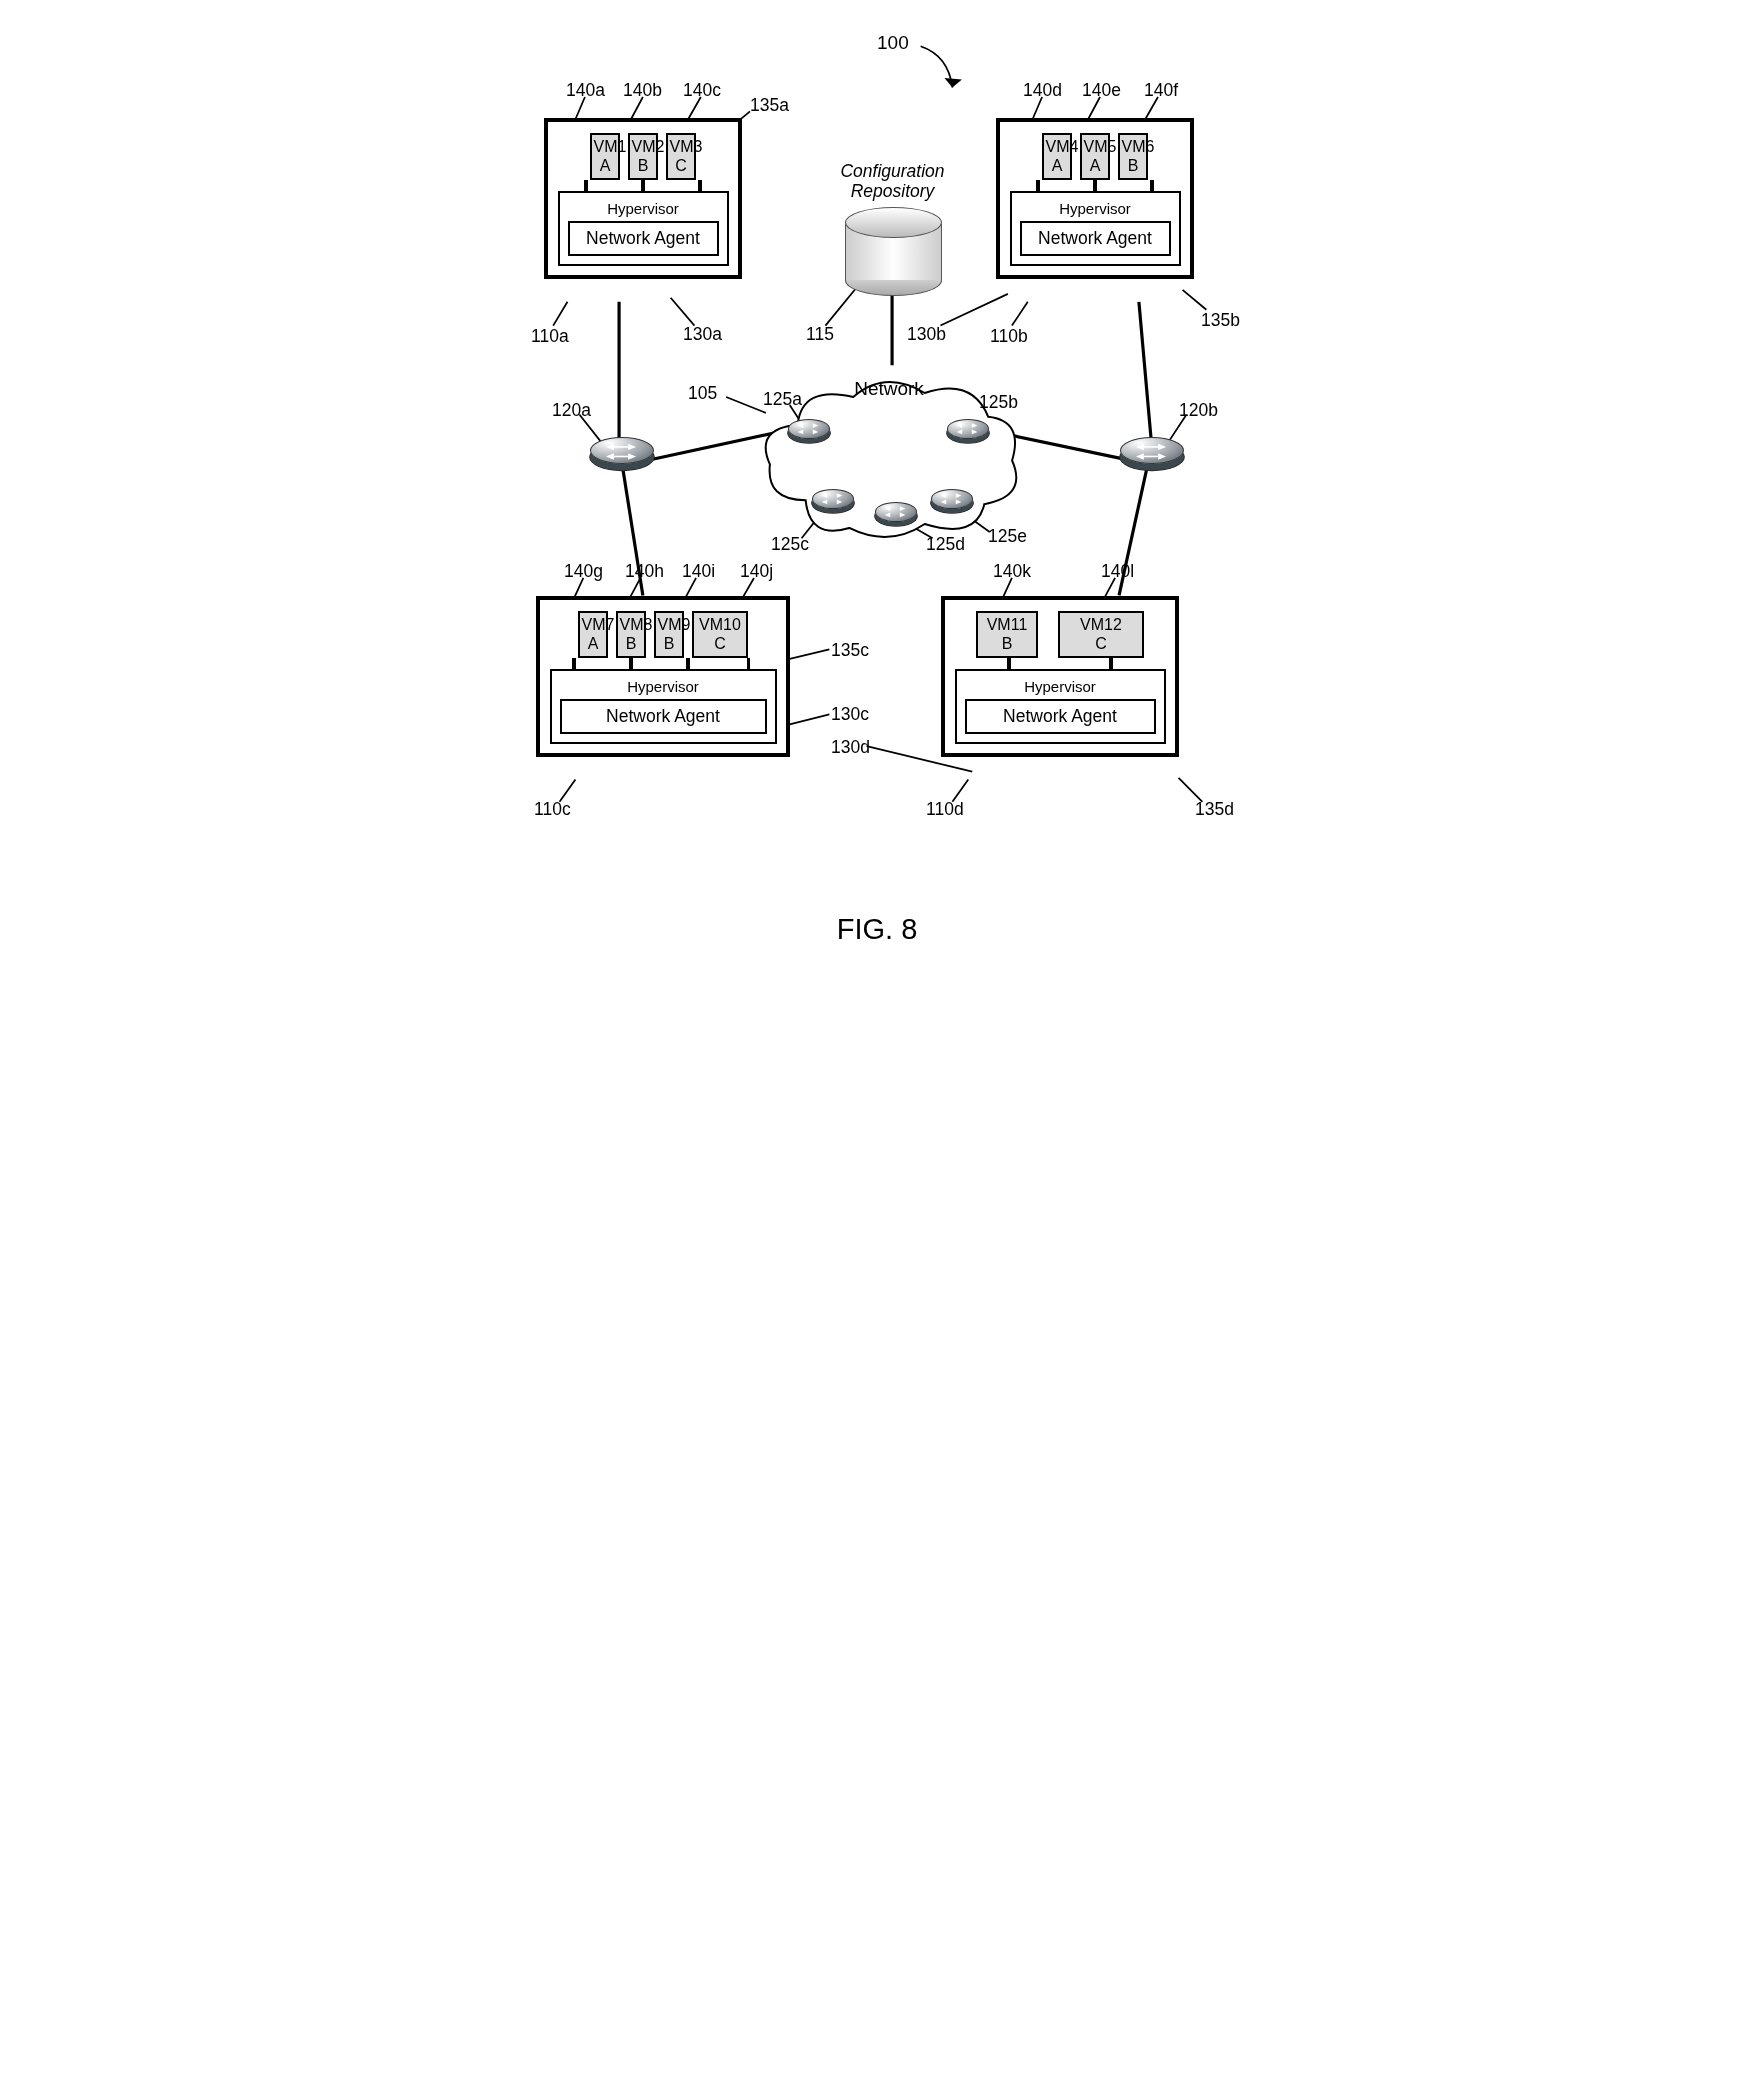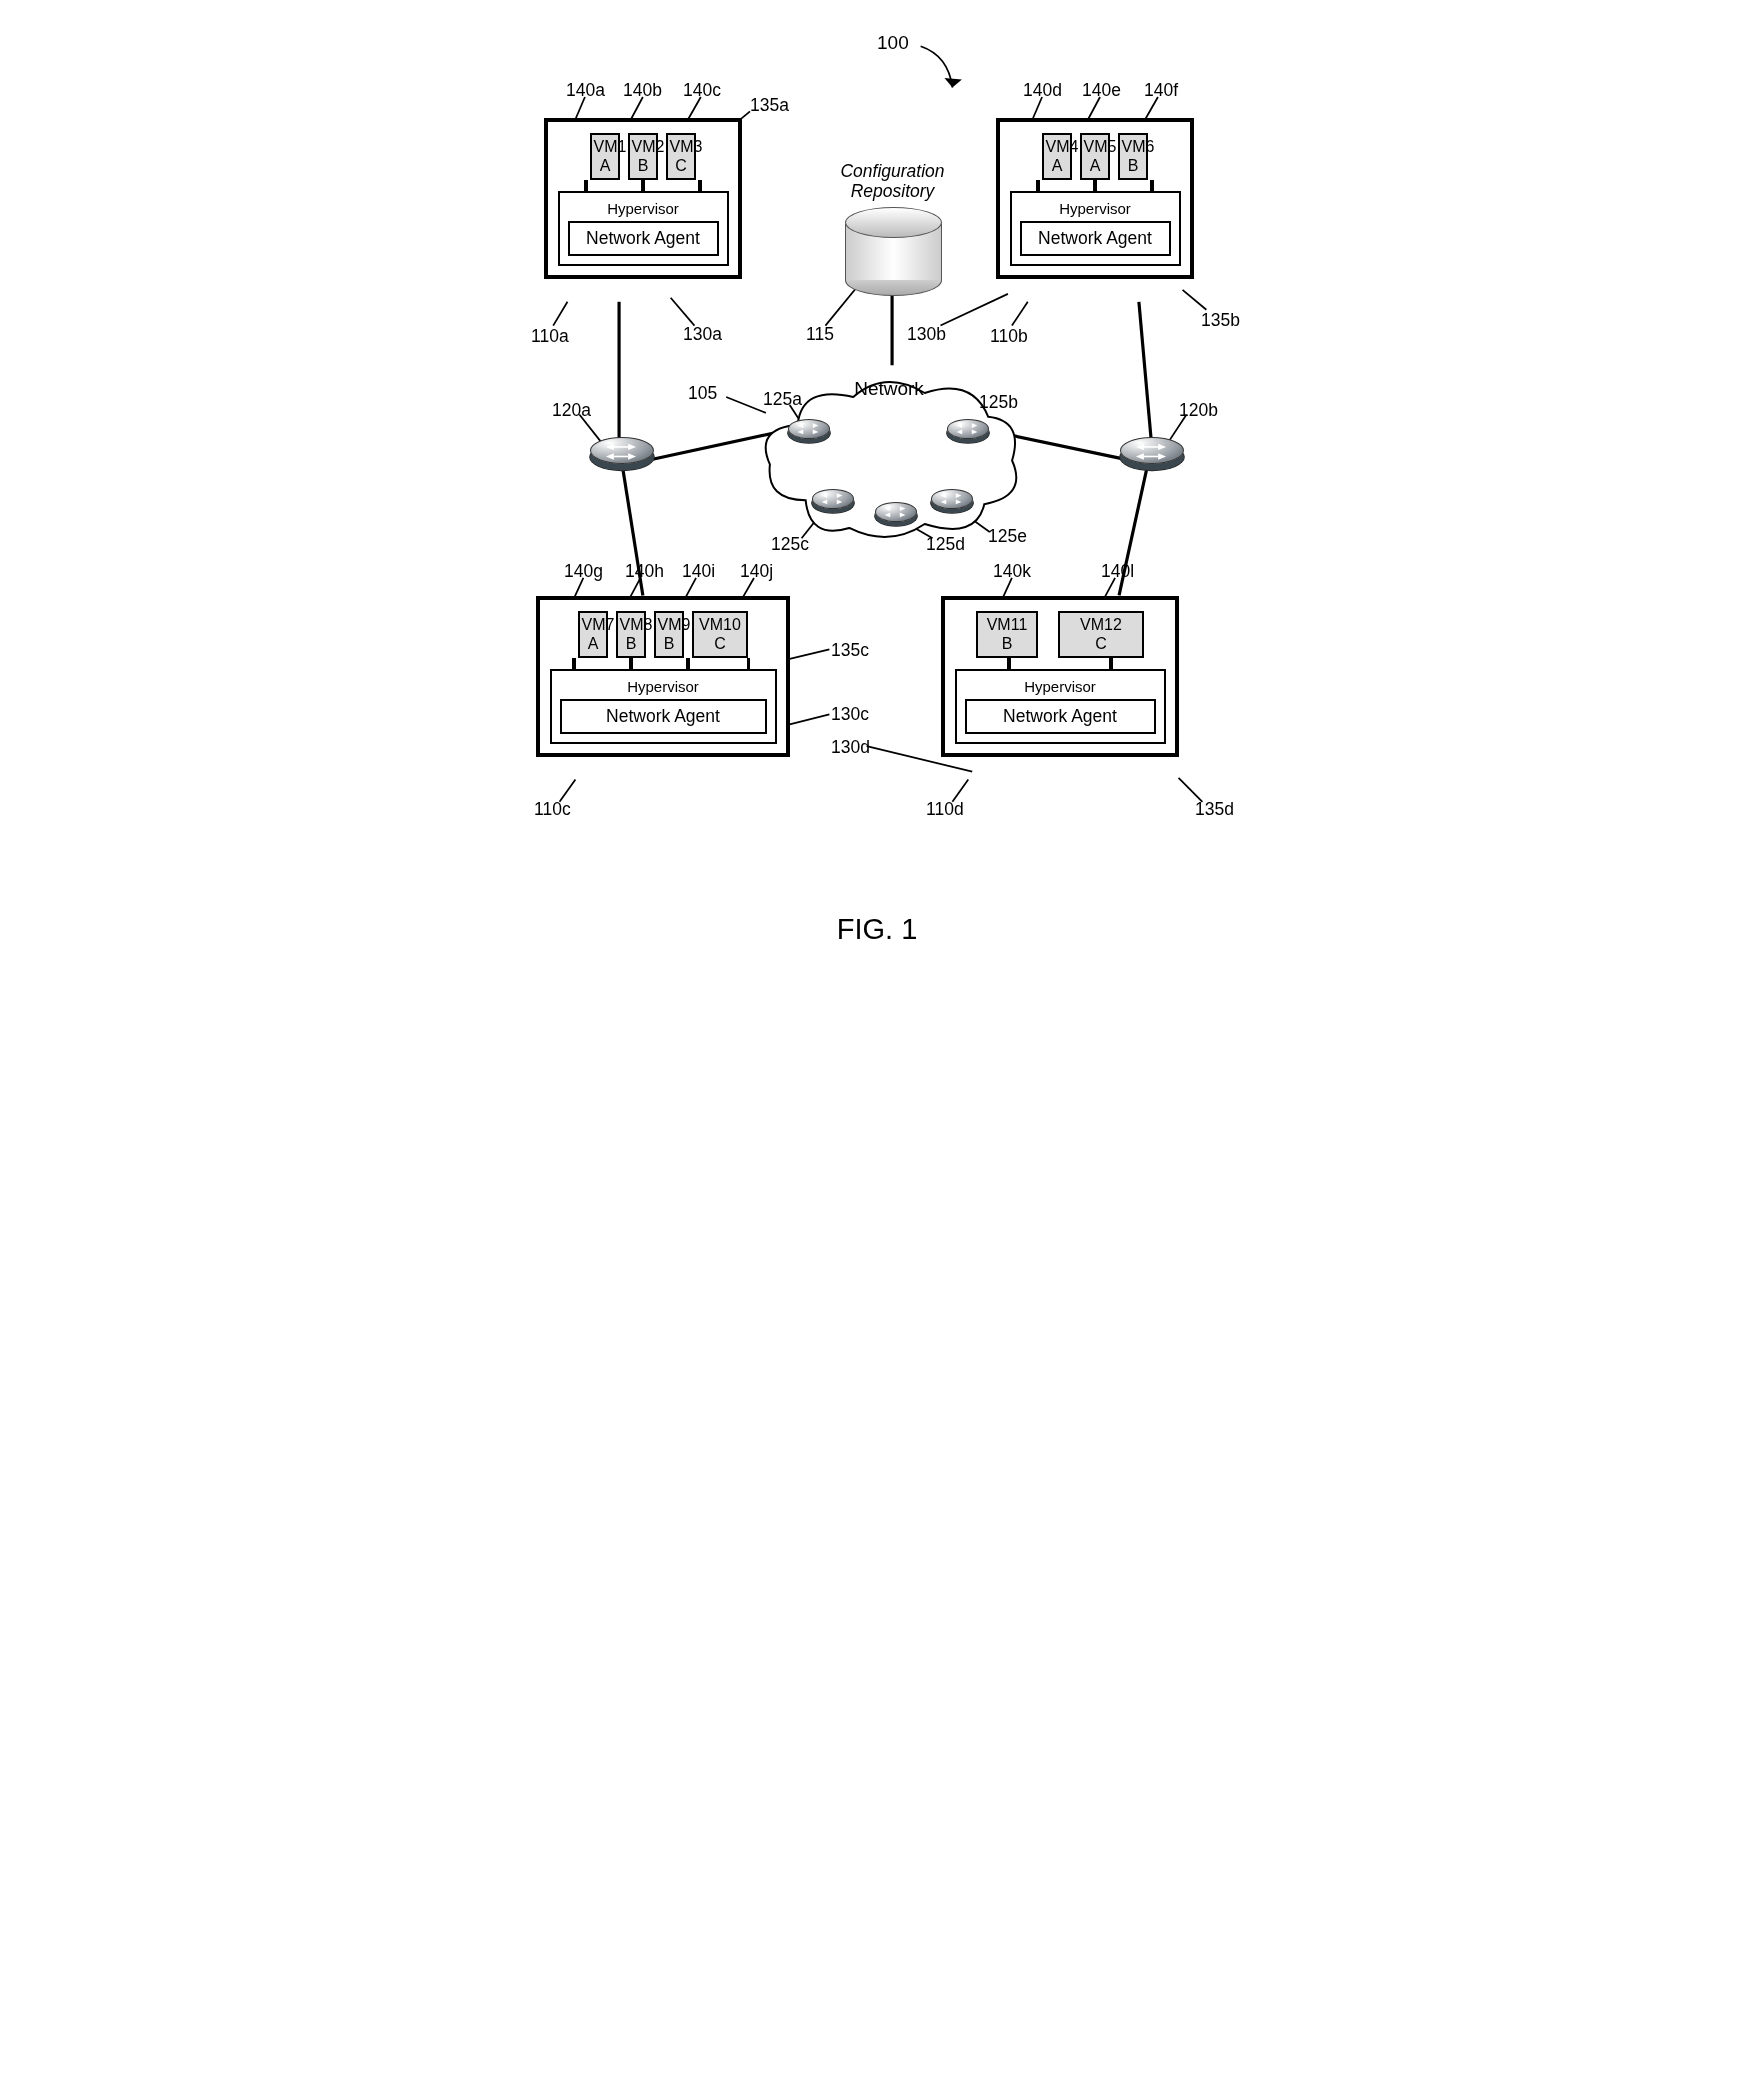--- a/index.html
+++ b/index.html
@@ -459,14 +459,14 @@
 
   <div class="lead-label" style="left:343px; top:616px;">135c</div>
   <div class="lead-label" style="left:343px; top:680px;">130c</div>
   <div class="lead-label" style="left:343px; top:713px;">130d</div>
   <div class="lead-label" style="left:46px; top:775px;">110c</div>
   <div class="lead-label" style="left:438px; top:775px;">110d</div>
   <div class="lead-label" style="left:707px; top:775px;">135d</div>
 
 </div>
 
-<div class="figure-label">FIG. 1</div>
+<div class="figure-label">FIG. 8</div>
 
 
 </body></html>

